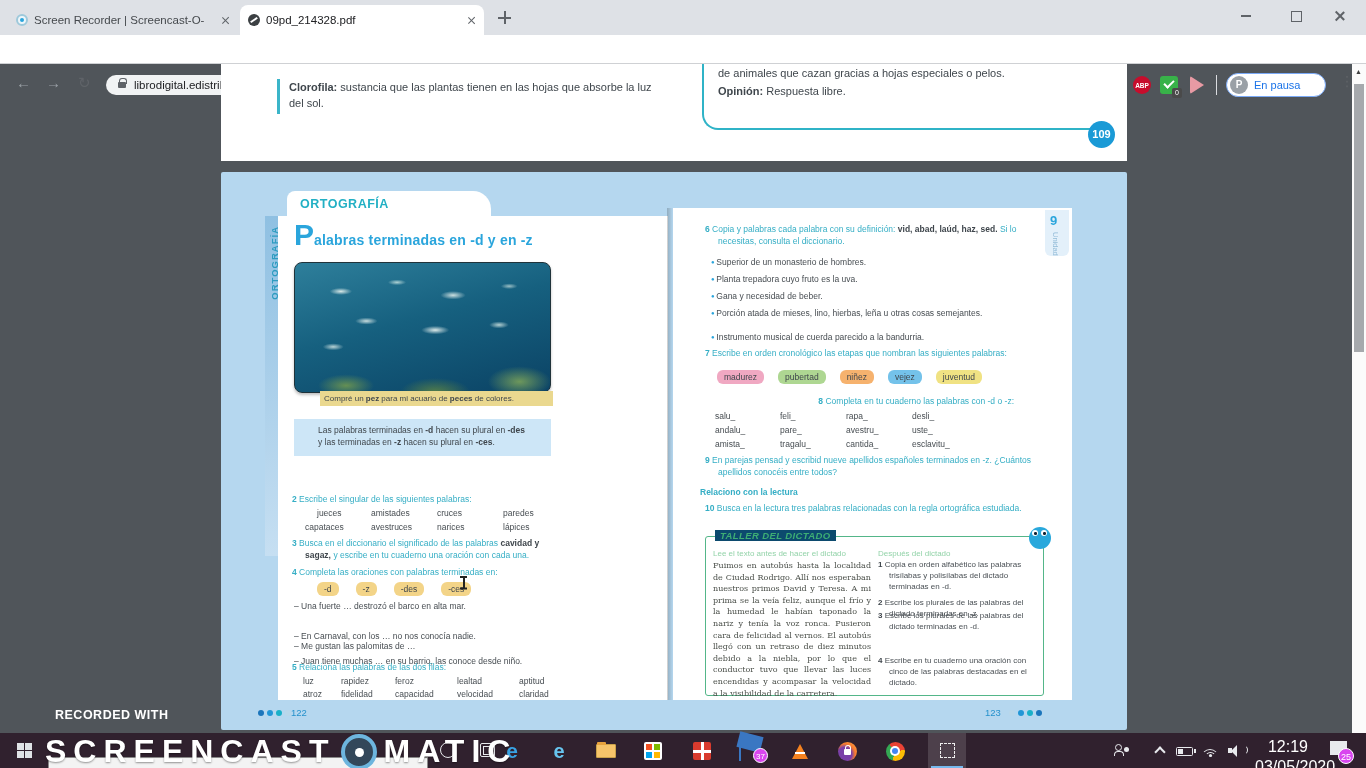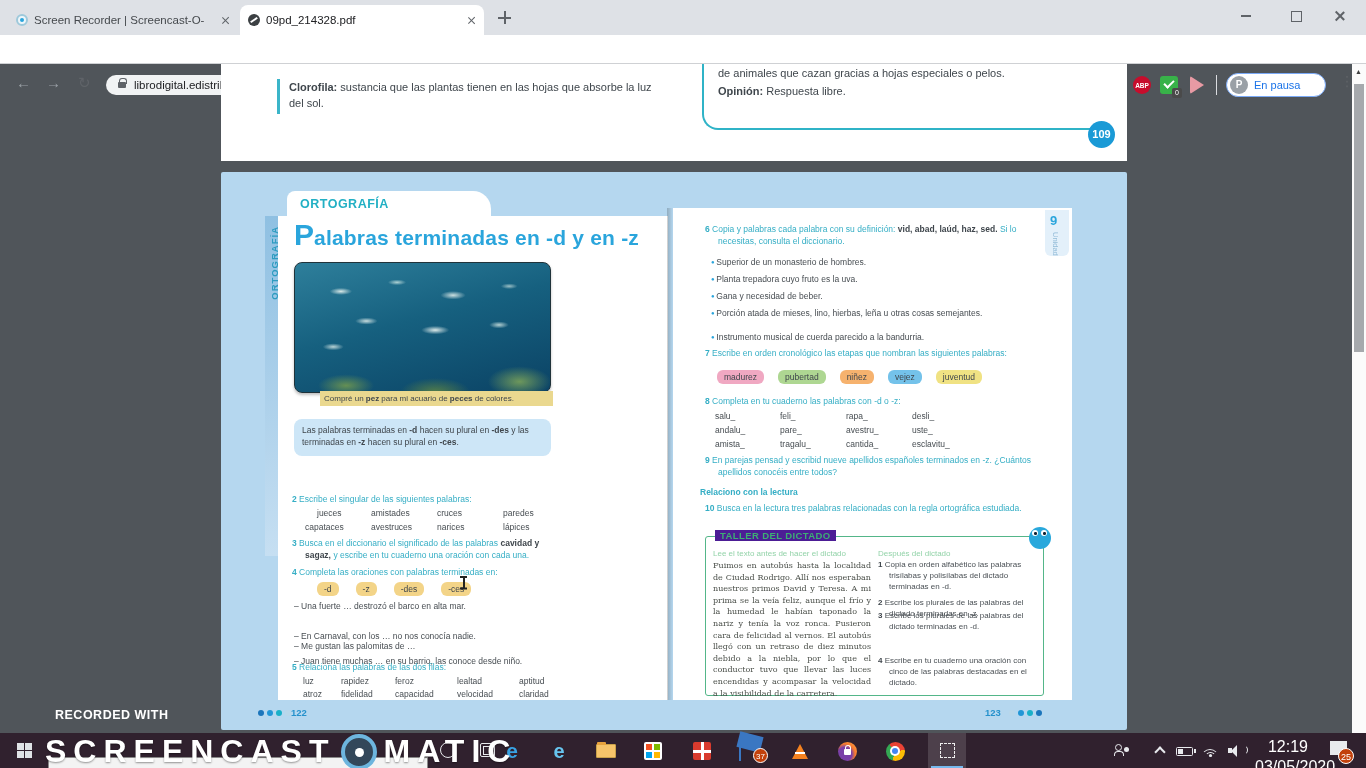--- a/index.html
+++ b/index.html
@@ -68,57 +68,57 @@
   .secttab { position:absolute; left:66px; top:19px; width:204px; height:26px; background:#fff; border-radius:8px 18px 0 0; font-size:12.5px; font-weight:bold; letter-spacing:.5px; color:#22b0c4; padding:6px 0 0 13px; }
   .leftpage { position:absolute; left:57px; top:44px; width:390px; height:484px; background:#fff; }
   .spine { position:absolute; left:446px; top:36px; width:6px; height:492px; background:linear-gradient(to right, rgba(0,0,0,.20), rgba(0,0,0,0)); }
   .rightpage { position:absolute; left:452px; top:36px; width:399px; height:492px; background:#fff; }
   .unittab { position:absolute; left:824px; top:38px; width:24px; height:46px; background:#e3f0fa; border-radius:0 0 6px 6px; }
   .unitnum { position:absolute; left:829px; top:41px; font-size:13px; font-weight:bold; color:#2aa5dc; }
   .unitlabel { position:absolute; left:830px; top:60px; writing-mode:vertical-rl; font-size:7.5px; color:#93bcd8; }
 
   .h1 { position:absolute; left:73px; top:46px; color:#2aa5dc; }
   .h1 .bigP { font-size:30px; font-weight:bold; }
-  .h1 .rest { font-size:21px; font-weight:bold; letter-spacing:.2px; }
+  .h1 .rest { font-size:14px; font-weight:bold; letter-spacing:.2px; }
 
   .photo { position:absolute; left:73px; top:90px; width:257px; height:131px; border-radius:8px; border:1px solid #20333a; box-shadow:0 2px 3px rgba(0,0,0,.25);
     background:
       radial-gradient(ellipse 16px 5px at 18% 22%, rgba(235,245,240,.9), rgba(255,255,255,0) 70%),
       radial-gradient(ellipse 13px 4px at 40% 15%, rgba(210,235,230,.8), rgba(255,255,255,0) 70%),
       radial-gradient(ellipse 18px 6px at 62% 25%, rgba(235,245,240,.85), rgba(255,255,255,0) 70%),
       radial-gradient(ellipse 12px 4px at 84% 18%, rgba(210,230,225,.7), rgba(255,255,255,0) 70%),
       radial-gradient(ellipse 16px 5px at 28% 45%, rgba(230,242,238,.85), rgba(255,255,255,0) 70%),
       radial-gradient(ellipse 20px 6px at 55% 52%, rgba(240,248,244,.9), rgba(255,255,255,0) 70%),
       radial-gradient(ellipse 14px 5px at 80% 48%, rgba(220,238,232,.8), rgba(255,255,255,0) 70%),
       radial-gradient(ellipse 15px 5px at 15% 65%, rgba(225,240,235,.8), rgba(255,255,255,0) 70%),
       radial-gradient(ellipse 40px 16px at 20% 95%, rgba(110,150,80,.9), rgba(0,0,0,0) 70%),
       radial-gradient(ellipse 50px 20px at 55% 100%, rgba(90,130,70,.9), rgba(0,0,0,0) 70%),
       radial-gradient(ellipse 45px 22px at 88% 92%, rgba(120,160,90,.9), rgba(0,0,0,0) 70%),
       linear-gradient(165deg, #2e7f9b 0%, #16607f 45%, #0b4365 100%); }
   .caption { position:absolute; left:99px; top:219px; width:233px; height:15px; background:#ead88f; font-size:8px; color:#3f464c; padding:2.5px 4px; white-space:nowrap; }
-  .rulebox { position:absolute; left:73px; top:247px; width:257px; height:37px; background:#cde6f7; border-radius:8px; font-size:8.5px; line-height:1.45; color:#3f464c; padding:5px 8px; }
+  .rulebox { position:absolute; left:73px; top:247px; width:257px; height:37px; background:#cde6f7; border-radius:0; font-size:8.5px; line-height:1.45; color:#3f464c; padding:5px 24px; }
 
   .ex { position:absolute; font-size:8.5px; line-height:1.38; color:#35aec5; padding-left:13px; text-indent:-13px; }
   .ex .num { font-weight:bold; }
   .ex b.dk { color:#3f464c; }
   .dkrow { position:absolute; font-size:8.5px; color:#474d52; }
   .dkrow span { display:inline-block; }
   .dash { position:absolute; font-size:8.5px; color:#474d52; }
   .dash::before { content:"–  "; }
   .chip { display:inline-block; font-size:8.5px; color:#3f464c; padding:2px 7px; border-radius:6px; }
   .chiprow { position:absolute; display:flex; gap:15px; }
   .bullet6 { position:absolute; font-size:8.5px; color:#474d52; padding-left:10px; text-indent:-10px; width:330px; line-height:1.3;}
   .bullet6::before { content:"●  "; color:#2aa5dc; font-size:6px; vertical-align:1px; }
 
-  .pageno { position:absolute; font-size:9.5px; font-weight:bold; color:#2591cc; }
+  .pageno { position:absolute; font-size:9.5px; font-weight:normal; color:#2591cc; }
   .dots { position:absolute; display:flex; gap:3px; align-items:center; }
   .dots i { width:6px; height:6px; border-radius:50%; display:block; }
 
   .taller { position:absolute; left:484px; top:364px; width:339px; height:160px; border:1.5px solid #54b689; border-radius:3px; }
-  .taller-title { position:absolute; left:494px; top:358px; background:#4c1d95; padding:0 5px; font-size:9.5px; font-weight:bold; letter-spacing:.4px; color:#3dae74; }
+  .taller-title { position:absolute; left:494px; top:358px; background:#0c4a6e; padding:0 5px; font-size:9.5px; font-weight:bold; letter-spacing:.4px; color:#3dae74;font-style:italic; }
   .frog { position:absolute; left:808px; top:355px; width:22px; height:22px; border-radius:50%; background:#29a8dc; }
   .frog::before { content:""; position:absolute; left:3px; top:3px; width:6px; height:6px; border-radius:50%; background:#fff; box-shadow:9px 0 0 #fff; }
   .frog::after { content:""; position:absolute; left:5px; top:5px; width:2.5px; height:2.5px; border-radius:50%; background:#123; box-shadow:9px 0 0 #123; }
   .tallerhead { position:absolute; font-size:8px; color:#93d3a9; }
   .dictation { position:absolute; left:492px; top:388px; width:158px; font-family:"DejaVu Serif", serif; font-size:8px; line-height:1.45; color:#4a4f49; text-align:justify; }
   .task { position:absolute; left:657px; width:162px; font-size:8px; line-height:1.35; color:#4a5055; padding-left:11px; text-indent:-11px; }
   .task .tnum { font-weight:bold; color:#3f464c; }
 
   .readhead { position:absolute; font-size:8.5px; font-weight:bold; color:#35aec5; }
 
@@ -151,21 +151,21 @@
   .folder::before { content:""; position:absolute; left:0; top:-3px; width:9px; height:3px; background:#e8a33d; border-radius:1px 1px 0 0; }
   .store { width:18px; height:18px; background:#fff; border-radius:2px; display:grid; grid-template-columns:6px 6px; grid-template-rows:6px 6px; gap:1.5px; align-content:center; justify-content:center; }
   .store i:nth-child(1){background:#f25022;} .store i:nth-child(2){background:#7fba00;}
   .store i:nth-child(3){background:#00a4ef;} .store i:nth-child(4){background:#ffb900;}
   .gift { width:18px; height:18px; background:#d83b2e; border-radius:2px; position:relative; }
   .gift::before { content:""; position:absolute; left:7.5px; top:0; width:3px; height:18px; background:#fff; }
   .gift::after { content:""; position:absolute; left:0; top:7.5px; width:18px; height:3px; background:#fff; }
   .mailwrap { position:relative; width:22px; height:16px; }
   .mail { width:22px; height:16px; background:#d7e8f7; border:1px solid #3a77c2; position:relative; overflow:hidden; }
   .mail::before { content:""; position:absolute; left:-2px; top:-9px; width:24px; height:16px; background:#3a77c2; transform:rotate(14deg); }
-  .badge { position:absolute; border-radius:50%; background:#c2410c; border:1.5px solid #fff; color:#fff; text-align:center; }
+  .badge { position:absolute; border-radius:50%; background:#d946ef; border:1.5px solid #fff; color:#fff; text-align:center; }
   .mailbadge { right:-7px; bottom:-4px; width:15px; height:15px; font-size:8px; line-height:15px; }
   .vlc { width:0; height:0; border-left:8px solid transparent; border-right:8px solid transparent; border-bottom:15px solid #f5821f; position:relative; }
   .vlc::after { content:""; position:absolute; left:-5px; top:8px; width:10px; height:2.5px; background:#fff; }
   .fflock { width:19px; height:19px; border-radius:50%; background:radial-gradient(circle at 35% 65%, #7a3fa8 0 40%, #f77c2e 60%, #ffad4e); position:relative; }
   .fflock::after { content:""; position:absolute; left:6px; top:7px; width:7px; height:6px; background:#fff; border-radius:1px; }
   .fflock::before { content:""; position:absolute; left:7.5px; top:3.5px; width:4px; height:5px; border:1.5px solid #fff; border-bottom:none; border-radius:3px 3px 0 0; }
   .chrome { width:19px; height:19px; border-radius:50%; background:conic-gradient(from -40deg, #ea4335 0 120deg, #fbbc05 120deg 240deg, #34a853 240deg 360deg); position:relative; }
   .chrome::before { content:""; position:absolute; left:4.5px; top:4.5px; width:10px; height:10px; border-radius:50%; background:#fff; }
   .chrome::after { content:""; position:absolute; left:6.5px; top:6.5px; width:6px; height:6px; border-radius:50%; background:#4285f4; }
   .rectile { position:absolute; left:928px; top:0; width:38px; height:35px; background:rgba(255,255,255,.14); display:flex; align-items:center; justify-content:center; }
@@ -303,21 +303,21 @@
 
     <div class="ex" style="left:484px; top:176px; width:330px;"><span class="num">7</span> <span>Escribe en orden cronológico las etapas que nombran las siguientes palabras:</span></div>
     <div class="chiprow" style="left:496px; top:198px; gap:14px;">
       <span class="chip" style="background:#f0a8c2">madurez</span>
       <span class="chip" style="background:#aed792">pubertad</span>
       <span class="chip" style="background:#f6b26e">niñez</span>
       <span class="chip" style="background:#74c2ea">vejez</span>
       <span class="chip" style="background:#f0e283">juventud</span>
     </div>
 
-    <div class="ex" style="left:484px; top:224px; width:330px;"><span class="num">8</span> <span>Completa en tu cuaderno las palabras con -d o -z:</span></div>
+    <div class="ex" style="left:463px; top:224px; width:330px;text-align:right;"><span class="num">8</span> <span>Completa en tu cuaderno las palabras con -d o -z:</span></div>
     <div class="dkrow" style="left:494px; top:239px;"><span style="width:65px;">salu_</span><span style="width:66px;">feli_</span><span style="width:66px;">rapa_</span><span>desli_</span></div>
     <div class="dkrow" style="left:494px; top:253px;"><span style="width:65px;">andalu_</span><span style="width:66px;">pare_</span><span style="width:66px;">avestru_</span><span>uste_</span></div>
     <div class="dkrow" style="left:494px; top:267px;"><span style="width:65px;">amista_</span><span style="width:66px;">tragalu_</span><span style="width:66px;">cantida_</span><span>esclavitu_</span></div>
 
     <div class="ex" style="left:484px; top:283px; width:330px;"><span class="num">9</span> <span>En parejas pensad y escribid nueve apellidos españoles terminados en -z. ¿Cuántos apellidos conocéis entre todos?</span></div>
 
     <div class="readhead" style="left:479px; top:315px;">Relaciono con la lectura</div>
 
     <div class="ex" style="left:484px; top:331px; width:330px;"><span class="num">10</span> <span>Busca en la lectura tres palabras relacionadas con la regla ortográfica estudiada.</span></div>
 

